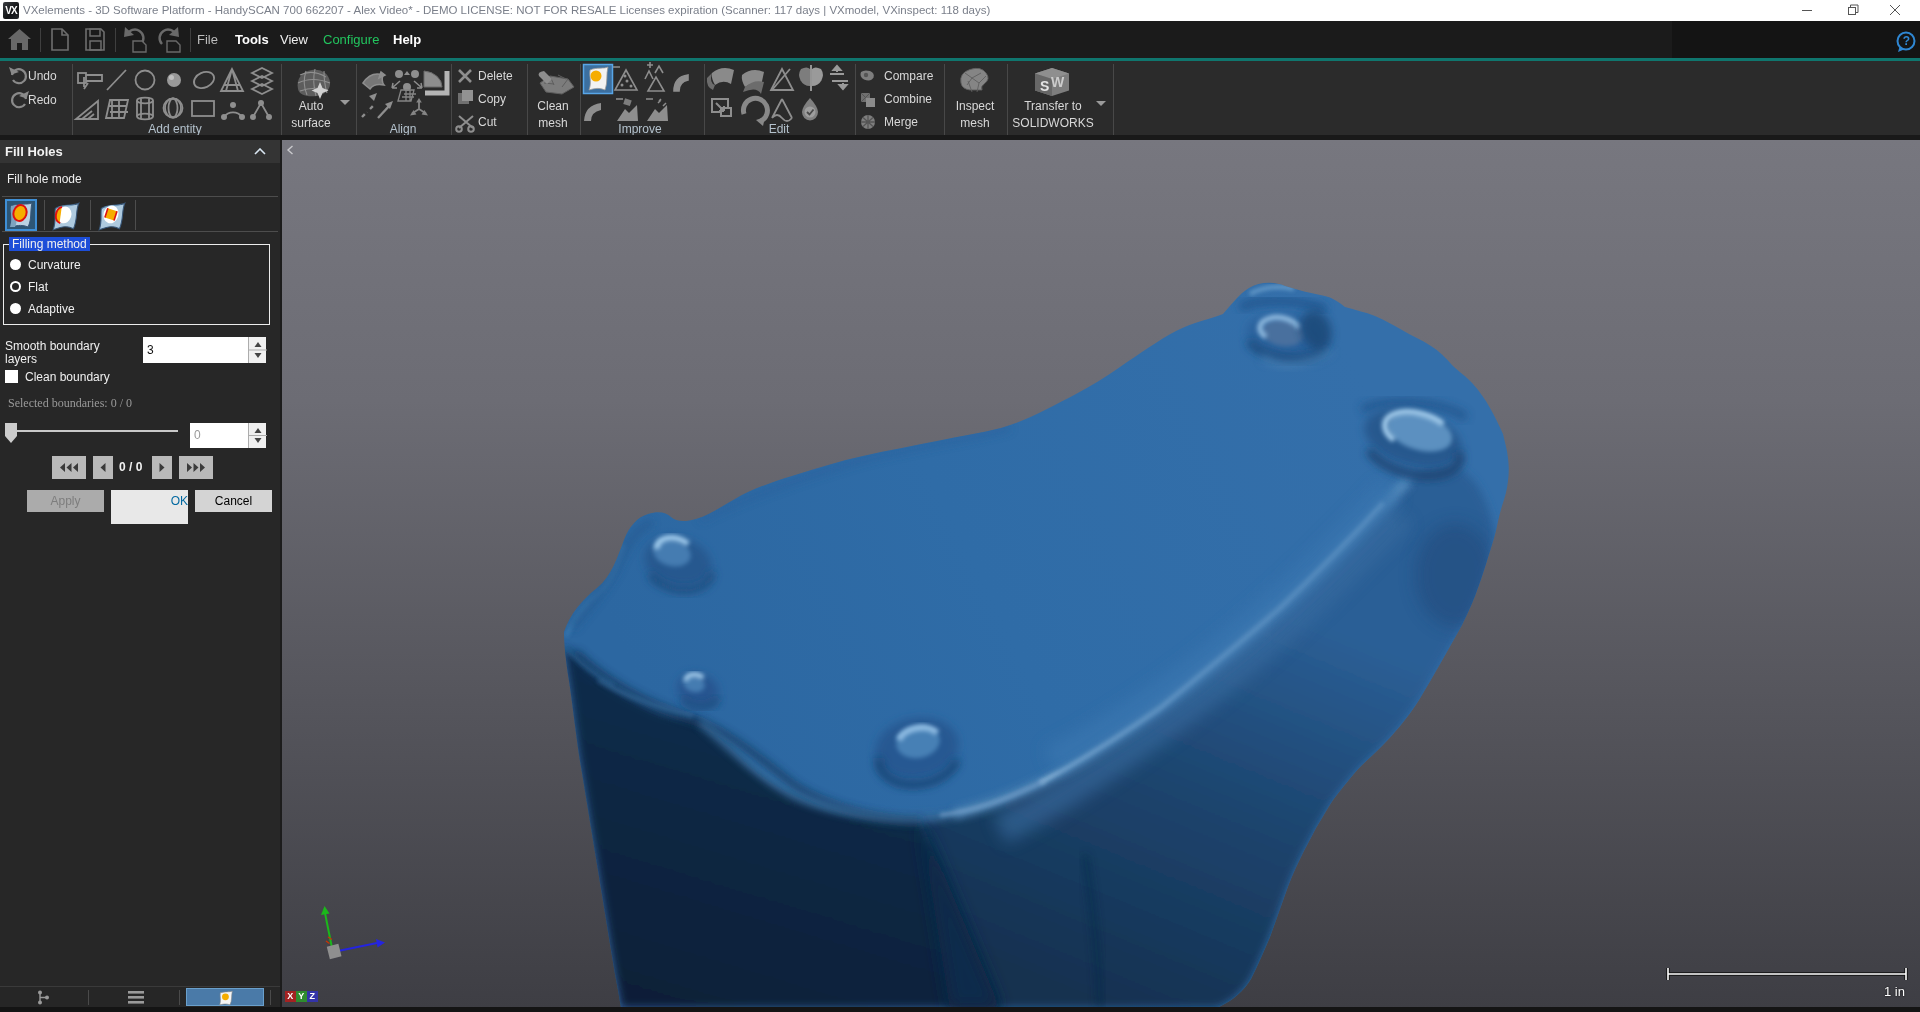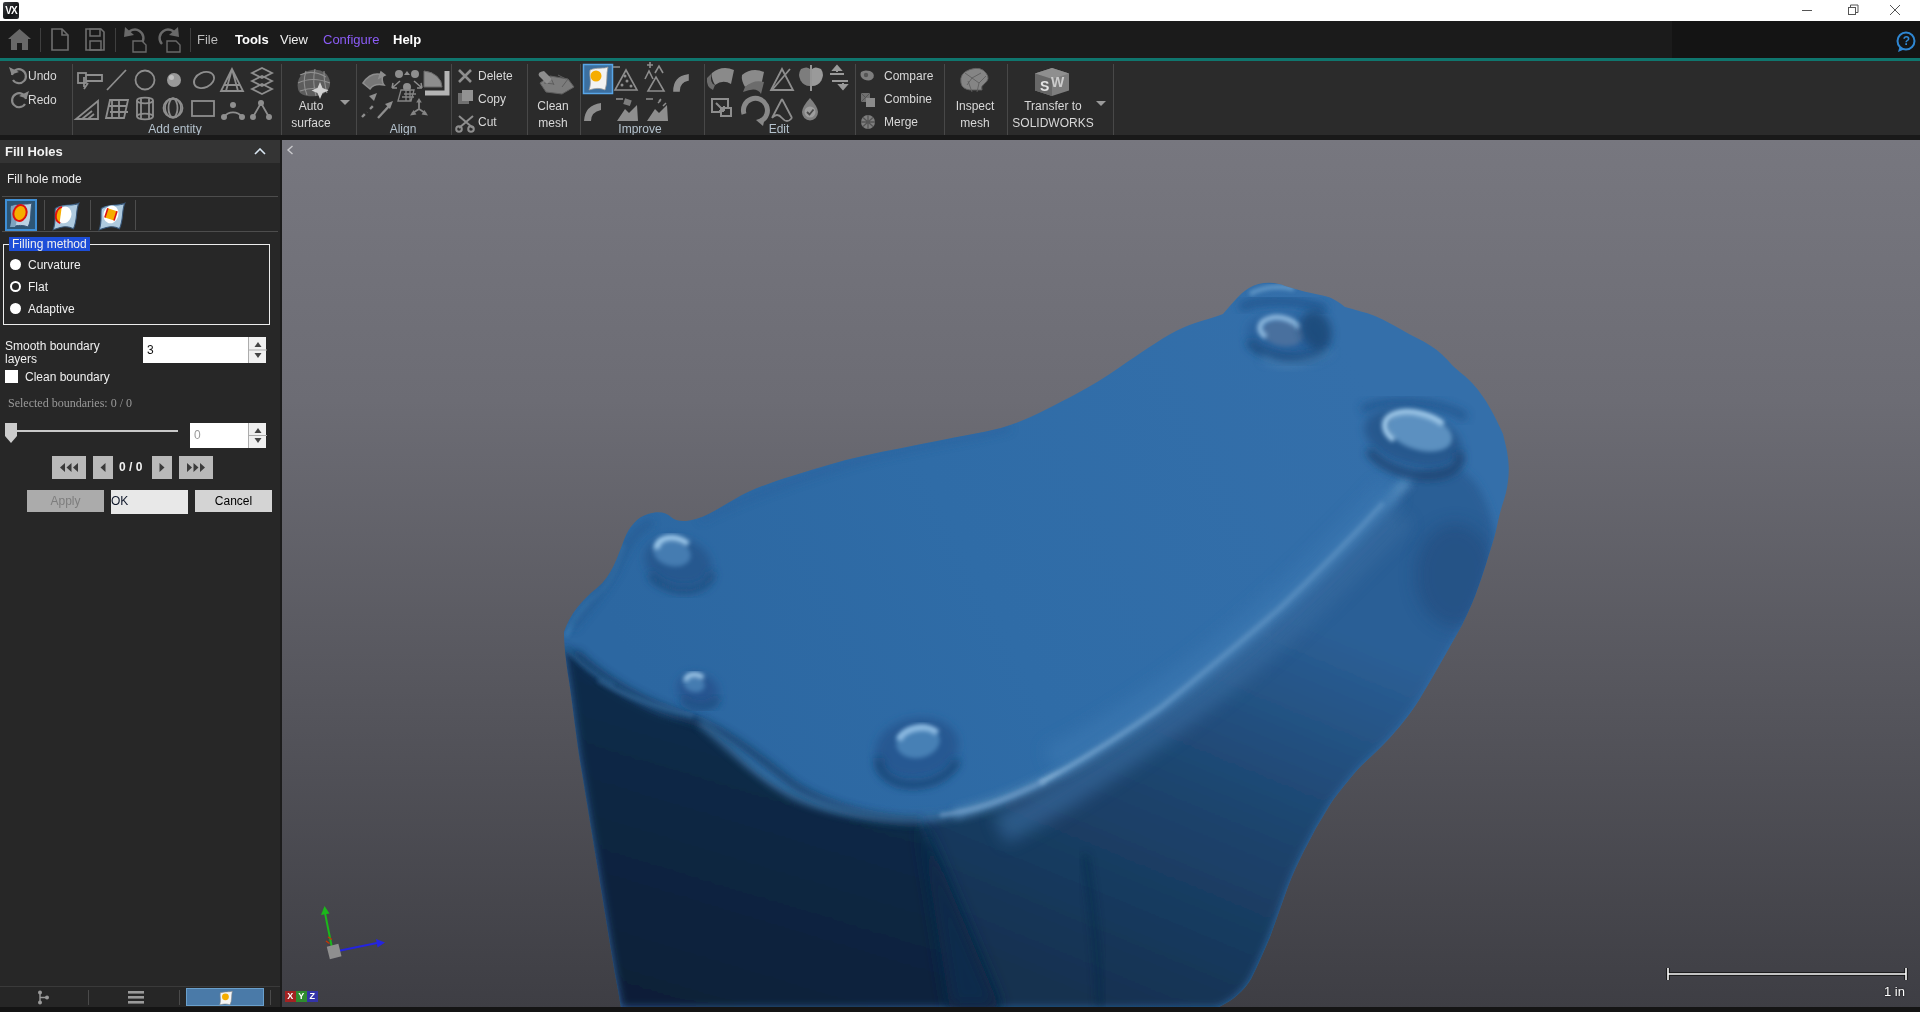--- a/index.html
+++ b/index.html
@@ -14,20 +14,21 @@
   #viewport { left:282px; top:140px; width:1638px; height:867px;
      background:linear-gradient(180deg,#77777f 0%, #6c6c74 30%, #55555c 65%, #3e3e44 100%); }
   #bottombar { left:0; top:1007px; width:1920px; height:5px; background:#141414; }
   .sep-v { position:absolute; width:1px; background:#4a4a4a; }
 </style>
 </head>
 <body>
 
 <div class="abs" id="titlebar">
   <div class="abs" style="left:3px;top:2px;width:16px;height:17px;background:linear-gradient(135deg,#3a3d42,#121315 60%,#26282c);border-radius:2px;color:#fff;font-size:10px;font-weight:bold;text-align:center;line-height:17px;letter-spacing:-1px;">VX</div>
+  <div class="abs" style="left:23px;top:4px;font-size:11.5px;color:#7a7f8a;white-space:nowrap;">VXelements - 3D Software Platform - HandySCAN 700 662207 - Alex Video* - DEMO LICENSE: NOT FOR RESALE Licenses expiration (Scanner: 117 days | VXmodel, VXinspect: 118 days)</div>
   <svg class="abs" style="left:1795px;top:0;width:125px;height:21px" viewBox="0 0 125 21">
     <g stroke="#555" stroke-width="1" fill="none">
       <line x1="7" y1="10.5" x2="17" y2="10.5"></line>
       <path d="M55.5,7.5 v-2.5 h7.5 v7.5 h-2.5"></path>
       <rect x="53.5" y="7.5" width="7" height="7" fill="#ffffff"></rect>
       <path d="M95,5 l10,10 M105,5 l-10,10"></path>
     </g>
   </svg>
 </div>
 
@@ -50,21 +51,21 @@
     <path d="M133,20 h9 l4,4 v7 h-13 z" fill="#1b1b1b" stroke="#6a6a6a" stroke-width="1.4"></path>
 
     <path d="M176,14 a8.5,8.5 0 1 0 -14,9" fill="none" stroke="#6a6a6a" stroke-width="2.4"></path>
     <path d="M178,6 l1,10 -10,-2 z" fill="#6a6a6a"></path>
     <path d="M167,20 h9 l4,4 v7 h-13 z" fill="#1b1b1b" stroke="#6a6a6a" stroke-width="1.4"></path>
     <line x1="190.5" y1="7" x2="190.5" y2="31" stroke="#3f3f3f"></line>
   </svg>
   <div class="abs" style="left:197px;top:11px;font-size:13px;color:#bdbdbd;">File</div>
   <div class="abs" style="left:235px;top:11px;font-size:13px;color:#ffffff;font-weight:bold;">Tools</div>
   <div class="abs" style="left:280px;top:11px;font-size:13px;color:#efefef;">View</div>
-  <div class="abs" style="left:323px;top:11px;font-size:13px;color:#8b5cf6;">Configure</div>
+  <div class="abs" style="left:323px;top:11px;font-size:13px;color:#22c55e;">Configure</div>
   <div class="abs" style="left:393px;top:11px;font-size:13px;color:#ffffff;font-weight:bold;">Help</div>
   <svg class="abs" style="left:1894px;top:9px;width:24px;height:24px" viewBox="0 0 24 24">
     <circle cx="12" cy="11" r="8.5" fill="none" stroke="#2f87d3" stroke-width="2"></circle>
     <path d="M5.5,17 L4,22 L10,19.5" fill="#2f87d3"></path>
     <text x="12.5" y="15" font-size="12" font-weight="bold" fill="#2f87d3" text-anchor="middle">?</text>
   </svg>
 </div>
 
 <div class="abs" id="ribbon">
   <svg class="abs" style="left:0;top:0;width:1920px;height:77px" viewBox="0 0 1920 77">
@@ -382,21 +383,21 @@
   <svg class="abs" style="left:152px;top:316px;width:20px;height:23px">
       <rect width="20" height="23" fill="#b9b9b9"></rect>
       <path d="M7.5,7 l5,4.5 -5,4.5 z" fill="#3a3a3a"></path>
     </svg>
   <svg class="abs" style="left:179px;top:316px;width:34px;height:23px">
       <rect width="34" height="23" fill="#b9b9b9"></rect>
       <path d="M8,7 l5,4.5 -5,4.5 z M14.5,7 l5,4.5 -5,4.5 z M21,7 l5,4.5 -5,4.5 z" fill="#3a3a3a"></path>
     </svg>
 
   <div class="abs" style="left:27px;top:350px;width:77px;height:22px;background:#ababab;font-size:12px;color:#7d7d7d;text-align:center;line-height:22px;">Apply</div>
-  <div class="abs" style="left:111px;top:350px;width:77px;height:24px;background:#e8e8e8;font-size:12px;color:#0f172a;text-align:left;line-height:22px;">OK</div>
+  <div class="abs" style="left:111px;top:350px;width:77px;height:34px;background:#e8e8e8;font-size:12px;color:#0369a1;text-align:right;line-height:22px;">OK</div>
   <div class="abs" style="left:195px;top:350px;width:77px;height:22px;background:#d4d4d4;font-size:12px;color:#000;text-align:center;line-height:22px;">Cancel</div>
 
   <div class="abs" style="left:0;top:846px;width:280px;height:21px;background:#262626;border-top:1px solid #3a3a3a;">
     <svg class="abs" style="left:36px;top:3px;width:16px;height:15px">
         <circle cx="4" cy="2.5" r="2" fill="#9a9a9a"></circle>
         <circle cx="4" cy="12.5" r="2" fill="#9a9a9a"></circle>
         <circle cx="11" cy="7.5" r="2" fill="#9a9a9a"></circle>
         <path d="M4,2.5 v10 M4,7.5 h7" stroke="#9a9a9a" stroke-width="1.4" fill="none"></path>
       </svg>
     <div class="abs sep-v" style="left:88px;top:3px;height:15px;"></div>

